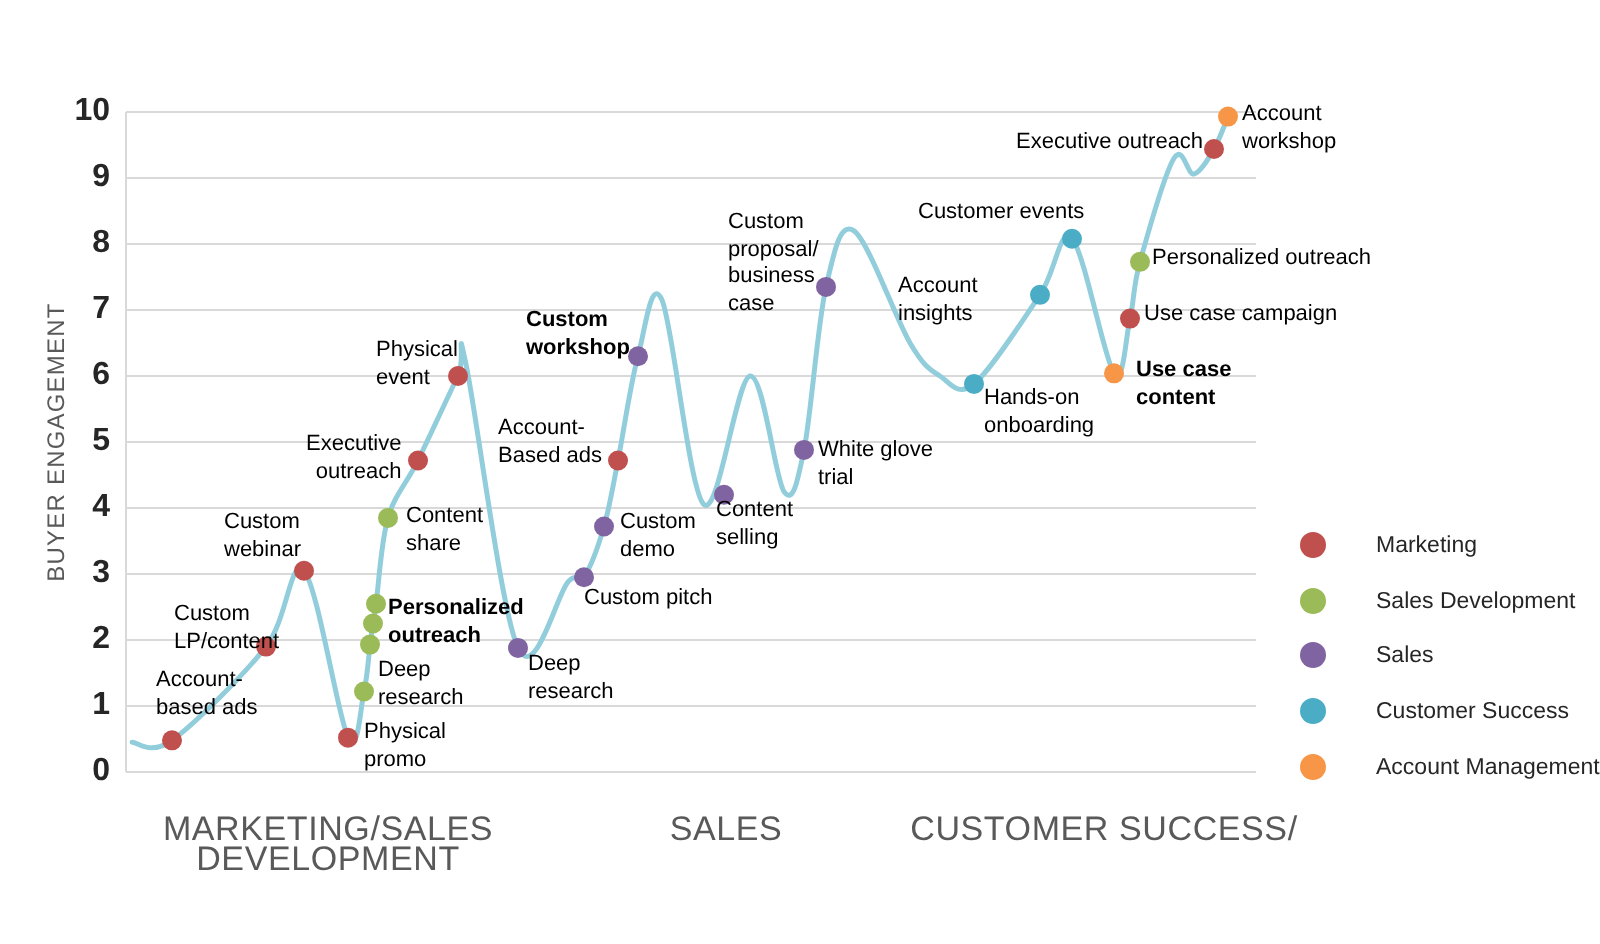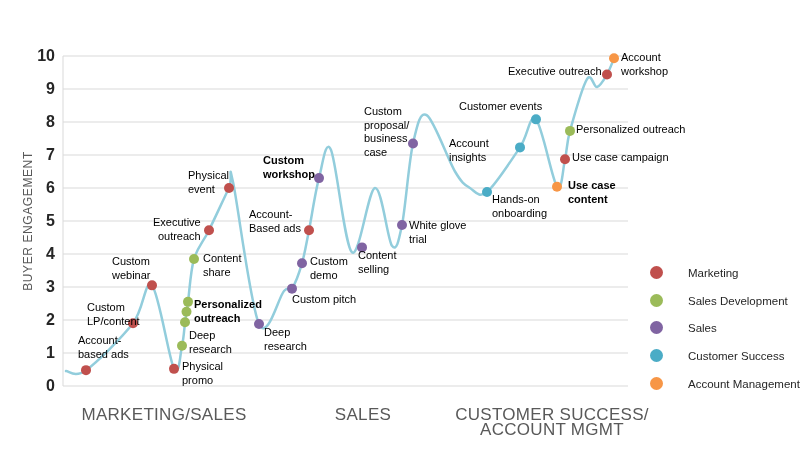--- a/index.html
+++ b/index.html
@@ -185,27 +185,27 @@
         <div>Executive outreach</div>
       </div>
       <div class="pt-label" style="left: 621px; top: 51px;">
         <div>Account</div>
         <div>workshop</div>
       </div>
     </div>
   <div id="phase-labels">
       <div class="phase-label" style="left: 44px;">
         <div>MARKETING/SALES</div>
+        <div>DEVELOPMENT</div>
       </div>
       <div class="phase-label" style="left: 243px;">
         <div>SALES</div>
       </div>
       <div class="phase-label" style="left: 432px;">
         <div>CUSTOMER SUCCESS/</div>
-        <div>ACCOUNT MGMT</div>
       </div>
     </div>
   <div id="legend">
       <div class="legend-row" style="left: 650px; top: 248px;">
         <span class="legend-dot" style="background: rgb(192, 80, 77);"></span>
         <span class="legend-text">Marketing</span>
       </div>
       <div class="legend-row" style="left: 650px; top: 275.7px;">
         <span class="legend-dot" style="background: rgb(155, 187, 89);"></span>
         <span class="legend-text">Sales Development</span>

